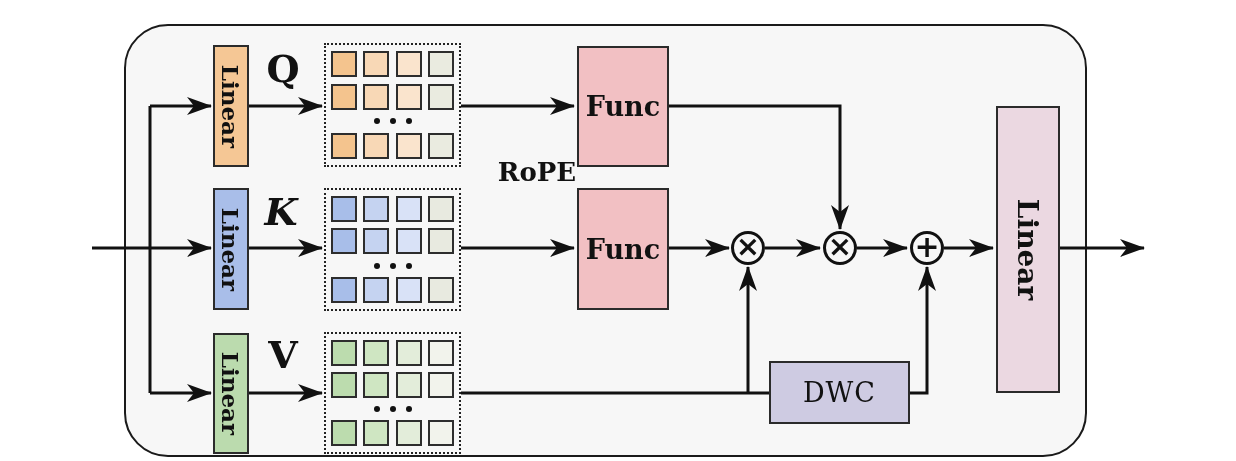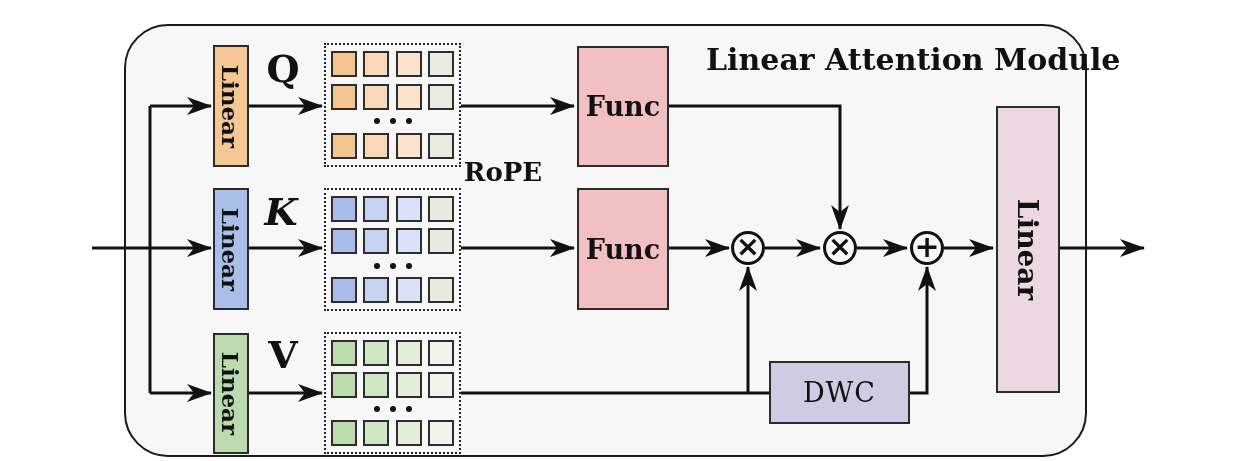--- a/index.html
+++ b/index.html
@@ -39,21 +39,21 @@
   .dots{display:flex;justify-content:center;align-items:center;height:10px;}
   .dots i{width:6px;height:6px;border-radius:50%;background:#111;display:inline-block;margin:0 5px;}
   .sym{
     position:absolute;z-index:4;width:50px;text-align:center;
     font-weight:bold;font-size:38px;line-height:1;
   }
   .sym-q{left:258px;top:50px;}
   .sym-k{left:256px;top:193px;font-style:italic;}
   .sym-v{left:258px;top:336px;}
   .rope{
-    position:absolute;z-index:4;left:451px;top:157px;width:104px;text-align:center;
+    position:absolute;z-index:4;left:485px;top:157px;width:104px;text-align:center;
     font-weight:bold;font-size:26px;
   }
   .title{
     position:absolute;z-index:4;left:706px;top:42px;width:368px;text-align:center;
     font-weight:bold;font-size:30px;white-space:nowrap;
   }
   .op{
     position:absolute;z-index:4;width:34px;height:34px;box-sizing:border-box;
     border:3px solid #111;border-radius:50%;background:#f7f7f7;
     display:flex;align-items:center;justify-content:center;
@@ -211,15 +211,14 @@
   </div>
 
   <div class="blk dwc" style="background: rgb(206, 203, 226);">
     <span>DWC</span>
   </div>
 
   <div class="blk out-linear" style="background: rgb(235, 216, 225);">
     <span class="vtext">Linear</span>
   </div>
 
-  <div class="title">Linear Attention Module</div>
 
 </div>
 
 </body></html>

